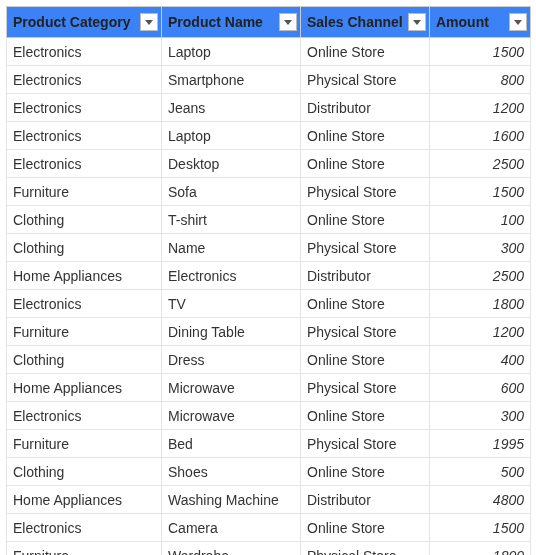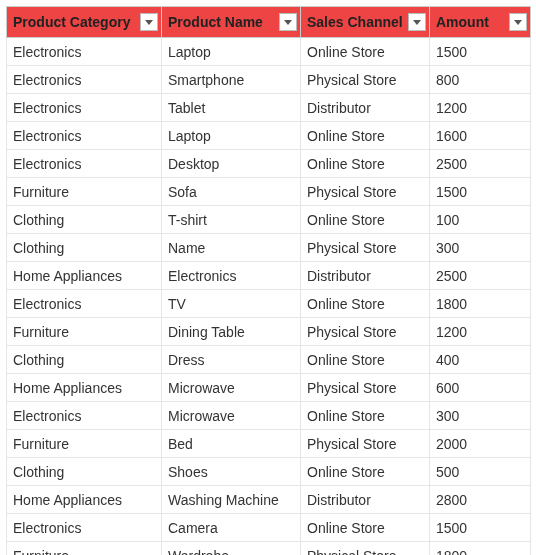--- a/index.html
+++ b/index.html
@@ -1,20 +1,20 @@
 <!DOCTYPE html>
 <html><head>
 <meta charset="utf-8">
 <style>
 body{margin:0;font-family:'Segoe UI',Tahoma,sans-serif;font-size:14px;color:#333;background:#fff;padding:6px}
 table{border-collapse:collapse;width:524px;table-layout:fixed}
-th{background:#ef4444;border:1px solid #ccc;padding:4px 6px;font-weight:600;color:#222;text-align:left;position:relative;height:22px}
+th{background:#3b82f6;border:1px solid #ccc;padding:4px 6px;font-weight:600;color:#222;text-align:left;position:relative;height:22px}
 th .lbl{display:inline-block}
 td{border:1px solid #e5e5e5;padding:4px 6px;height:19px;white-space:nowrap;overflow:hidden;text-overflow:ellipsis}
-.col-amount{}
+.col-amount{text-align:right;font-style:italic}
 .filter-btn{position:absolute;right:3px;top:50%;transform:translateY(-50%);width:16px;height:16px;border:1px solid #bbb;background:#fff;display:flex;align-items:center;justify-content:center;cursor:pointer}
 .filter-btn svg{display:block}
 col.c1{width:155px}
 col.c2{width:139px}
 col.c3{width:129px}
 col.c4{width:101px}
 </style>
 </head>
 <body>
 
@@ -57,21 +57,21 @@
         <td class="col-amount">1500</td>
       </tr>
       <tr>
         <td>Electronics</td>
         <td>Smartphone</td>
         <td>Physical Store</td>
         <td class="col-amount">800</td>
       </tr>
       <tr>
         <td>Electronics</td>
-        <td>Tablet</td>
+        <td>Jeans</td>
         <td>Distributor</td>
         <td class="col-amount">1200</td>
       </tr>
       <tr>
         <td>Electronics</td>
         <td>Laptop</td>
         <td>Online Store</td>
         <td class="col-amount">1600</td>
       </tr>
       <tr>
@@ -131,33 +131,33 @@
       <tr>
         <td>Electronics</td>
         <td>Microwave</td>
         <td>Online Store</td>
         <td class="col-amount">300</td>
       </tr>
       <tr>
         <td>Furniture</td>
         <td>Bed</td>
         <td>Physical Store</td>
-        <td class="col-amount">2000</td>
+        <td class="col-amount">1995</td>
       </tr>
       <tr>
         <td>Clothing</td>
         <td>Shoes</td>
         <td>Online Store</td>
         <td class="col-amount">500</td>
       </tr>
       <tr>
         <td>Home Appliances</td>
         <td>Washing Machine</td>
         <td>Distributor</td>
-        <td class="col-amount">2800</td>
+        <td class="col-amount">4800</td>
       </tr>
       <tr>
         <td>Electronics</td>
         <td>Camera</td>
         <td>Online Store</td>
         <td class="col-amount">1500</td>
       </tr>
       <tr>
         <td>Furniture</td>
         <td>Wardrobe</td>

